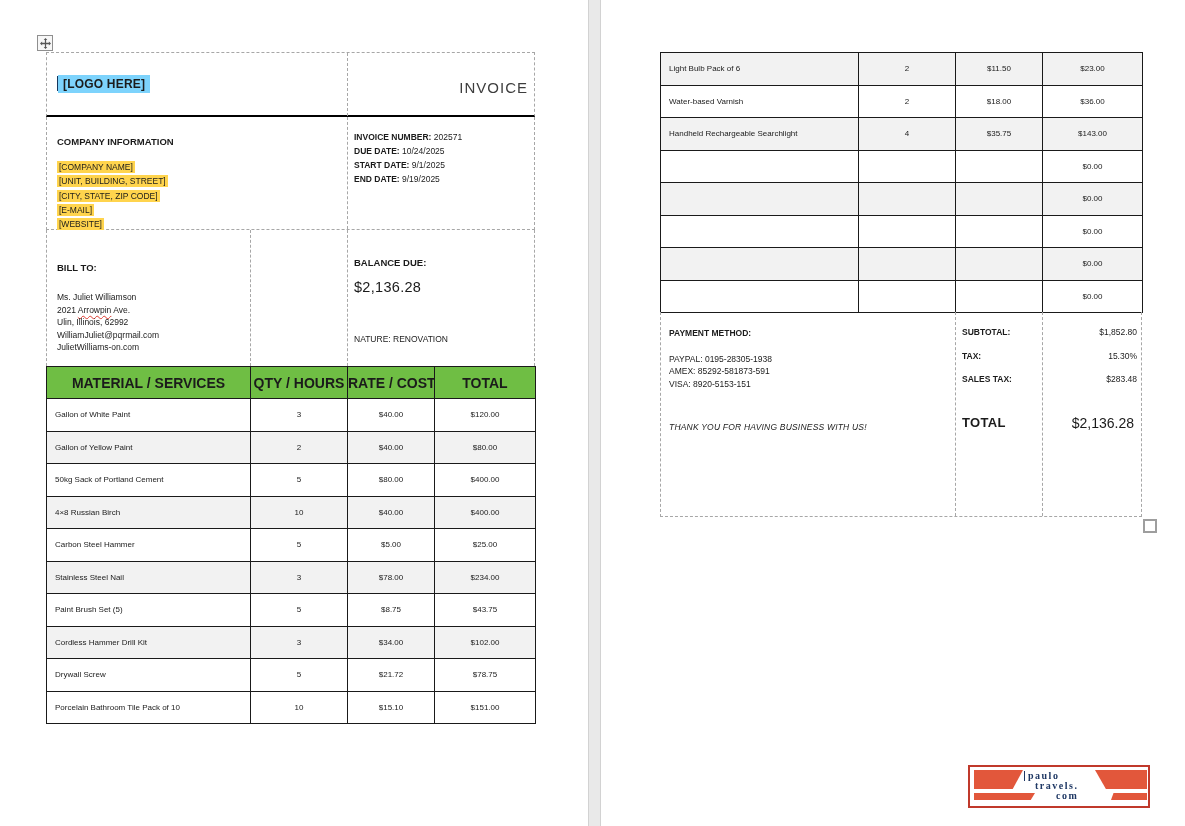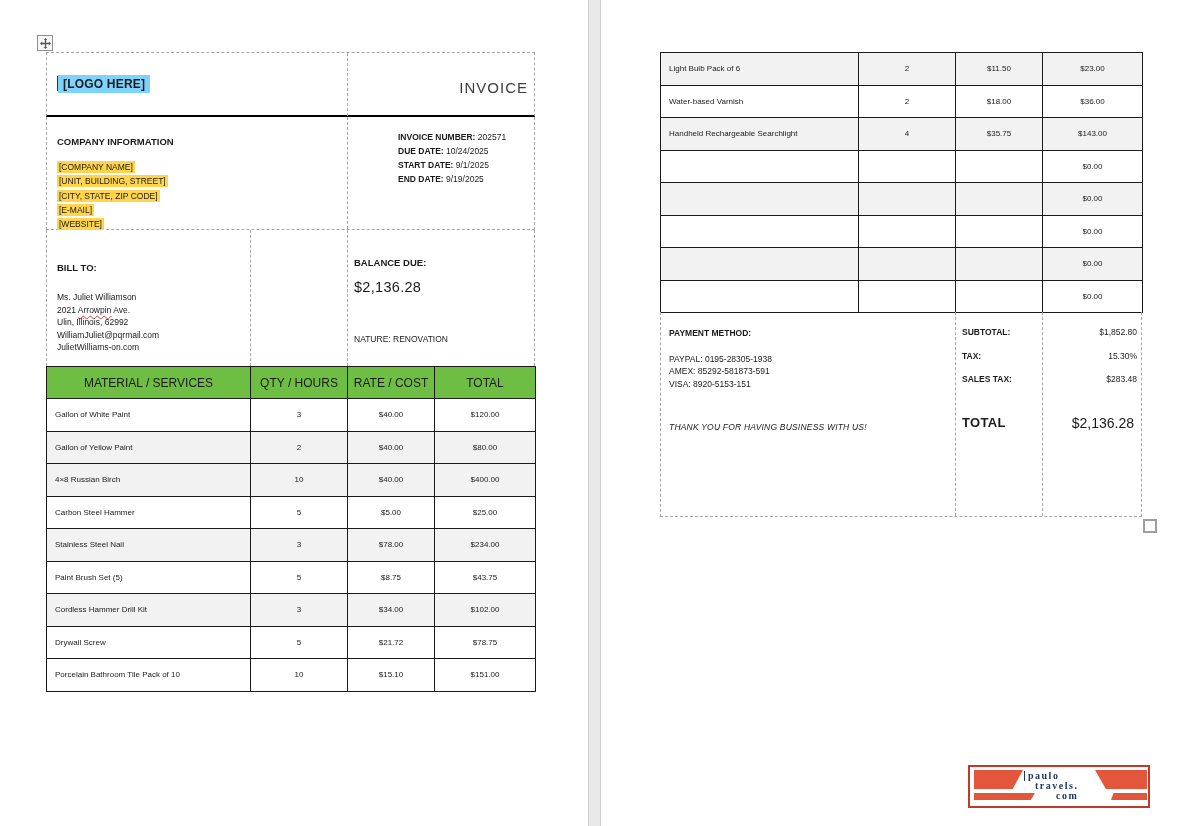--- a/index.html
+++ b/index.html
@@ -40,21 +40,21 @@
 
   .addr-line { font-size:8.5px; line-height:12.6px; }
   .squiggle { text-decoration-line:underline; text-decoration-style:wavy;
               text-decoration-color:#e03c31; text-decoration-thickness:1px; text-underline-offset:2px; }
 
   .balance-amount { font-size:14.5px; letter-spacing:0.3px; }
 
   
   table.items { border-collapse:collapse; table-layout:fixed; position:absolute; }
   table.items td, table.items th { border:1px solid #1a1a1a; font-size:8px; overflow:hidden; white-space:nowrap; }
-  table.items th { background:#6FBE44; font-weight:normal; font-size:12px; text-align:center; height:32px; }
+  table.items th { background:#6FBE44; font-weight:bold; font-size:14px; text-align:center; height:32px; }
   table.items td { height:32.5px; text-align:center; }
   table.items td.mat { text-align:left; padding-left:8px; }
   tr.shaded td { background:#F2F2F2; }
 
   
   .pm-line { font-size:8.5px; line-height:12.4px; }
   .thanks  { font-size:8.5px; font-style:italic; letter-spacing:0.2px; }
   .tot-row { display:flex; justify-content:space-between; font-size:8.5px; margin-bottom:13.5px; }
   .tot-row .lab { font-weight:bold; }
   .total-label { font-weight:bold; font-size:13px; letter-spacing:0.3px; }
@@ -100,21 +100,21 @@
   <div class="region" style="left:46px; top:117px; width:489px; height:113px; border-top:none;">
     <div class="vline" style="left:300px; top:0; height:112px;"></div>
     <div class="abs h-bold" style="left:10px; top:19px;">COMPANY INFORMATION</div>
     <div class="abs" id="company-placeholders" style="left:10px; top:44px;">
         <div class="ph-line"><span>[COMPANY NAME]</span></div>
         <div class="ph-line"><span>[UNIT, BUILDING, STREET]</span></div>
         <div class="ph-line"><span>[CITY, STATE, ZIP CODE]</span></div>
         <div class="ph-line"><span>[E-MAIL]</span></div>
         <div class="ph-line"><span>[WEBSITE]</span></div>
       </div>
-    <div class="abs" id="invoice-meta" style="left:307px; top:13px;margin-left:44px;">
+    <div class="abs" id="invoice-meta" style="left:307px; top:13px;">
         <div class="meta-line"><b>INVOICE NUMBER:</b> 202571</div>
         <div class="meta-line"><b>DUE DATE:</b> 10/24/2025</div>
         <div class="meta-line"><b>START DATE:</b> 9/1/2025</div>
         <div class="meta-line"><b>END DATE:</b> 9/19/2025</div>
       </div>
   </div>
 
   <div class="region" style="left:46px; top:230px; width:489px; height:136px; border-top:none; border-bottom:none;">
     <div class="vline" style="left:203px; top:0; height:136px;"></div>
     <div class="vline" style="left:300px; top:0; height:136px;"></div>
@@ -152,20 +152,26 @@
           <td>3</td>
           <td>$40.00</td>
           <td>$120.00</td>
         </tr>
         <tr class="shaded">
           <td class="mat">Gallon of Yellow Paint</td>
           <td>2</td>
           <td>$40.00</td>
           <td>$80.00</td>
         </tr>
+        <tr>
+          <td class="mat">50kg Sack of Portland Cement</td>
+          <td>5</td>
+          <td>$80.00</td>
+          <td>$400.00</td>
+        </tr>
         <tr class="shaded">
           <td class="mat">4×8 Russian Birch</td>
           <td>10</td>
           <td>$40.00</td>
           <td>$400.00</td>
         </tr>
         <tr>
           <td class="mat">Carbon Steel Hammer</td>
           <td>5</td>
           <td>$5.00</td>

